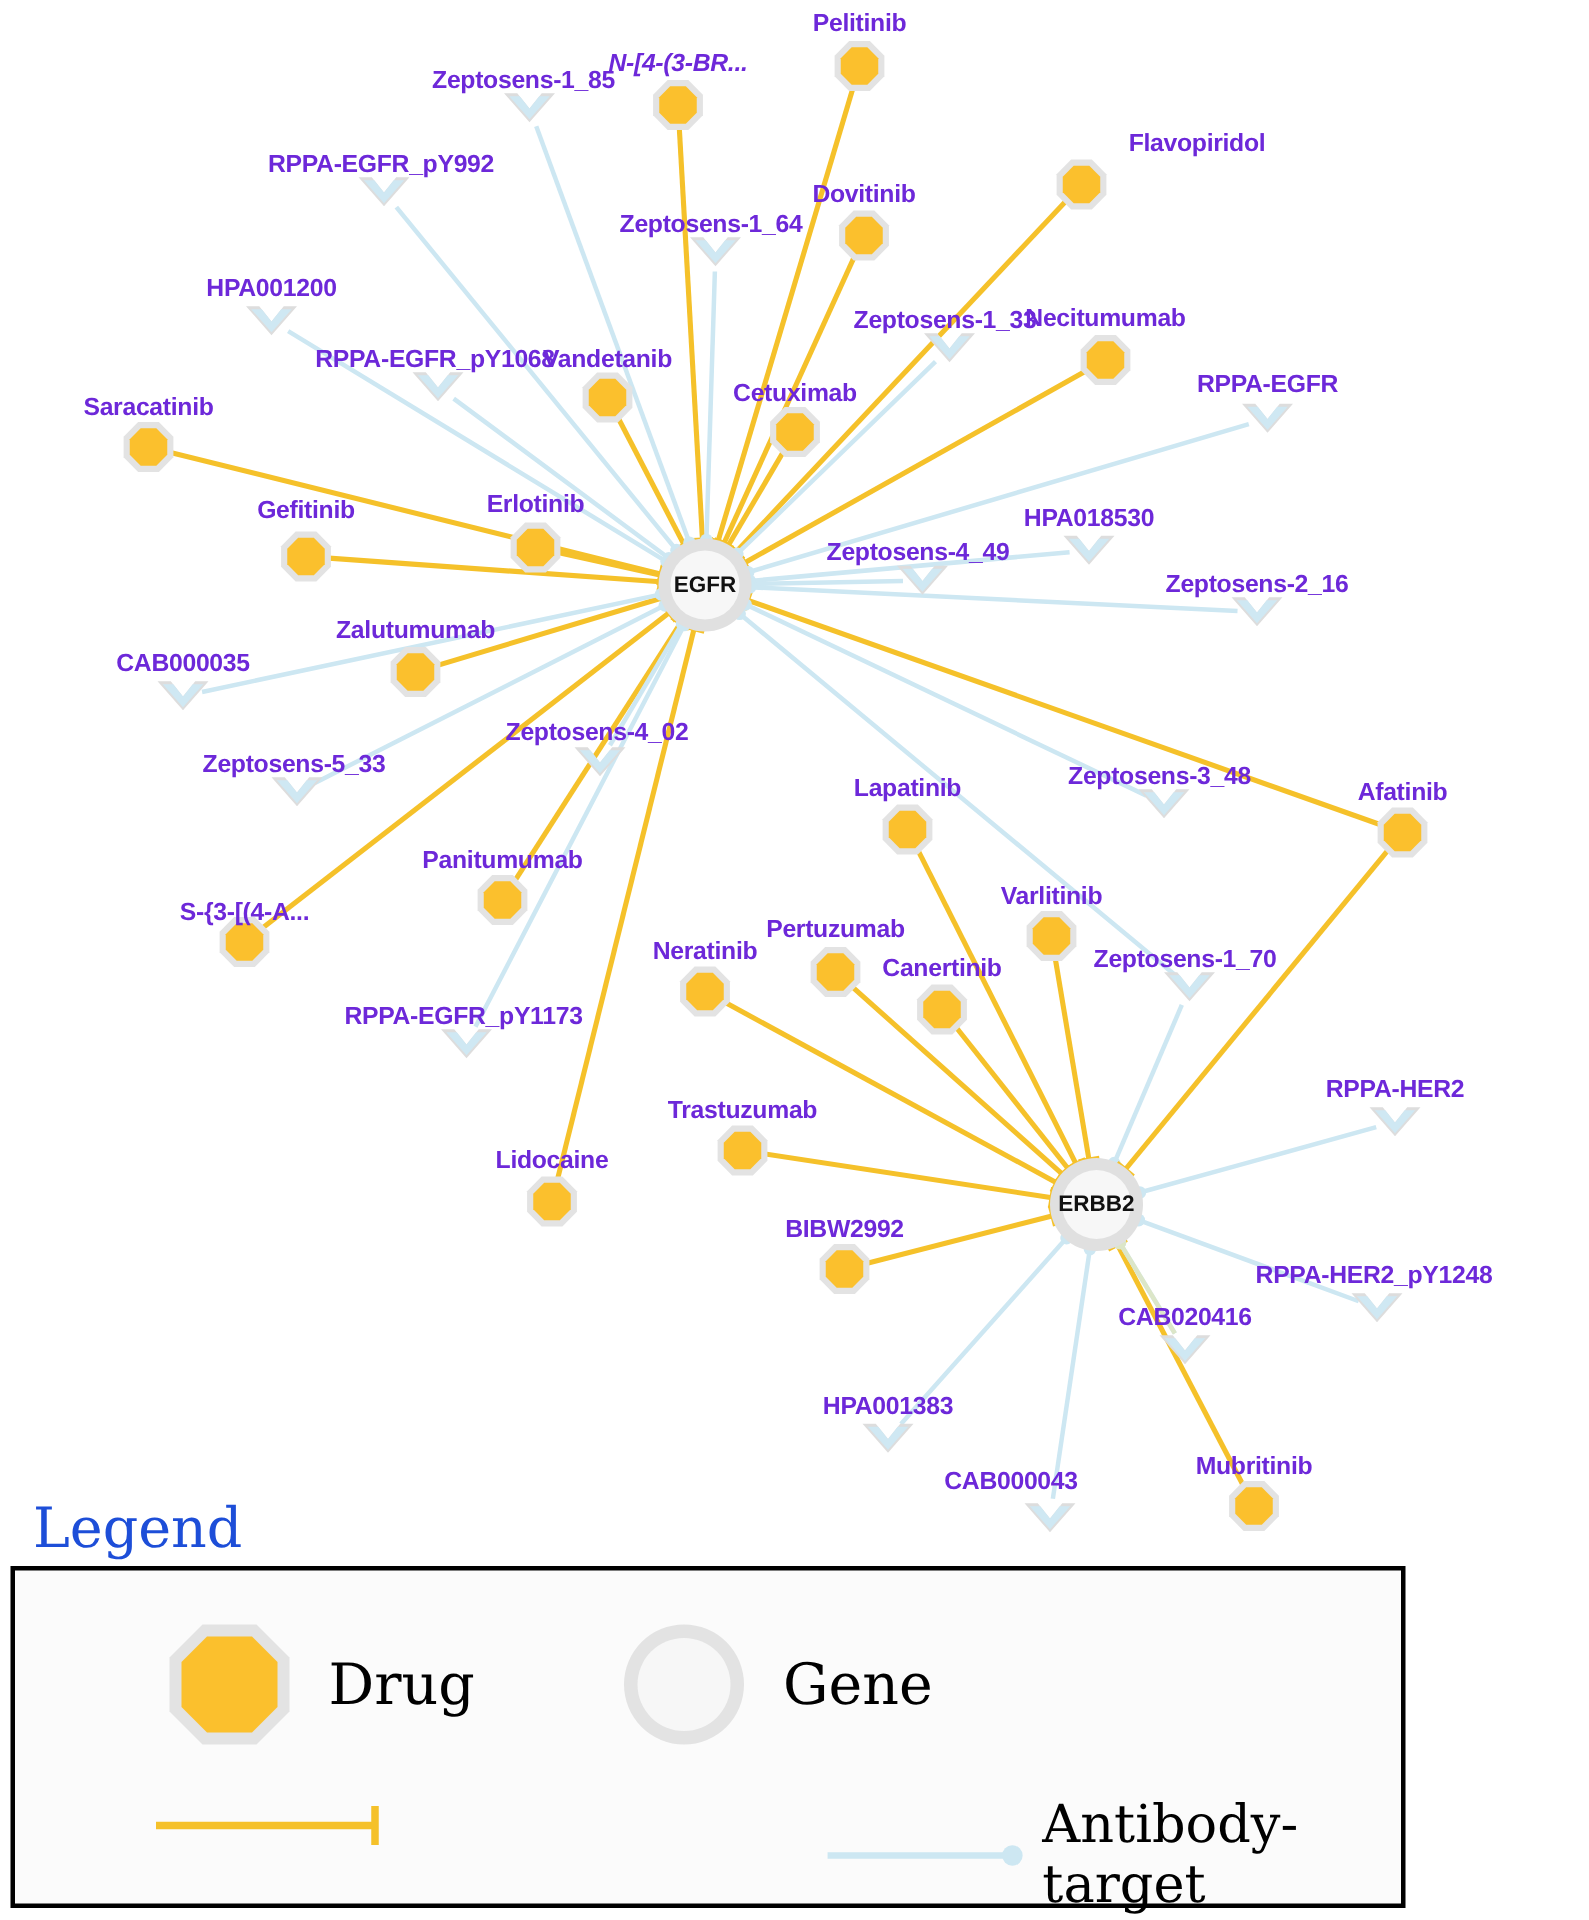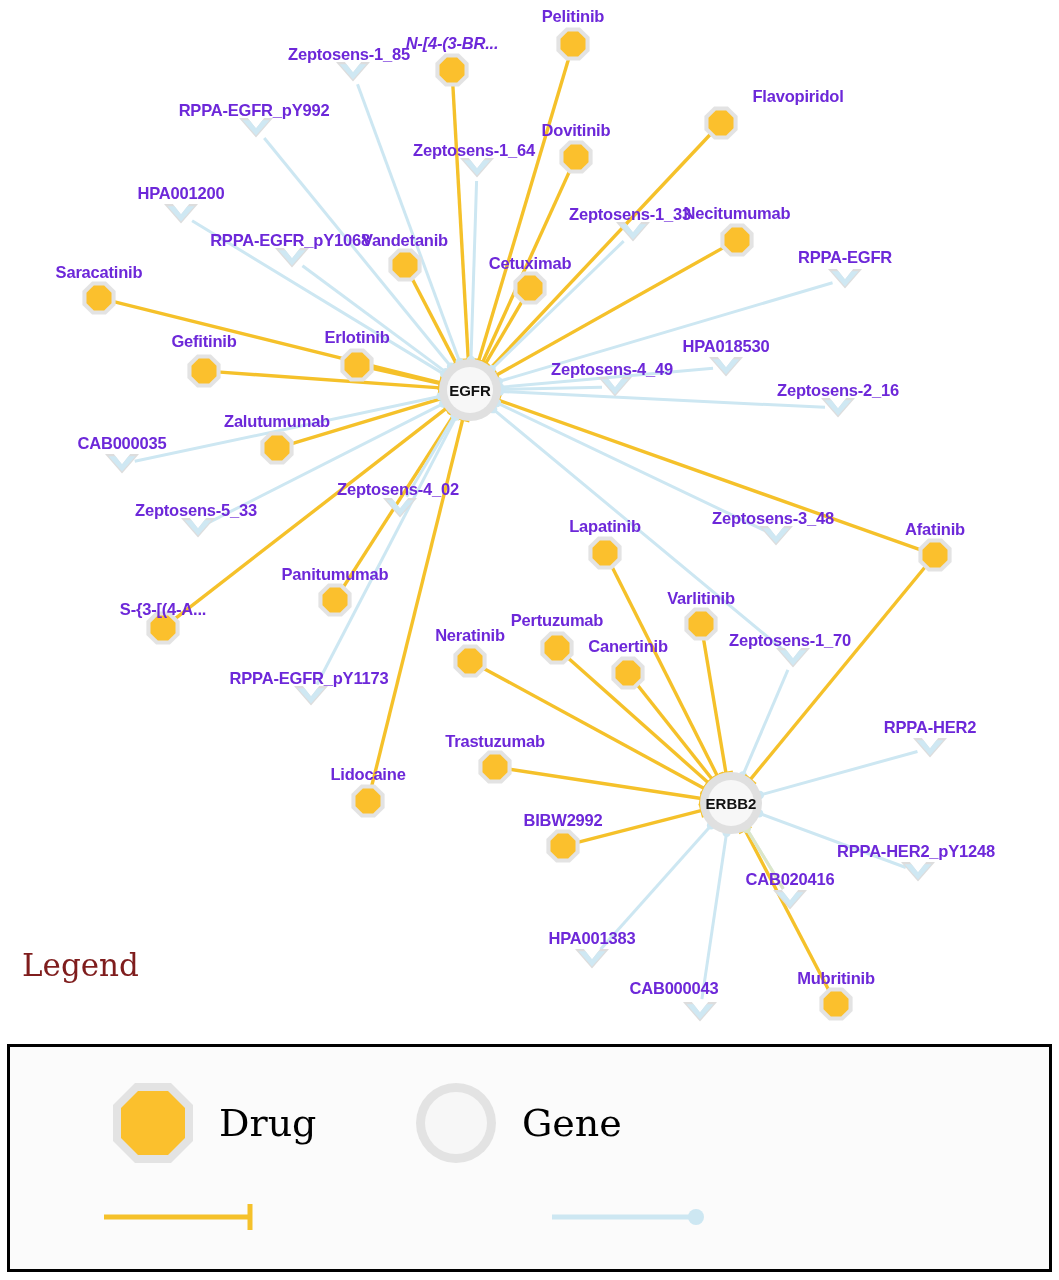--- a/index.html
+++ b/index.html
@@ -30,30 +30,30 @@
     font-size: 15px;
     font-weight: bold;
     color: #111111;
     white-space: nowrap;
     transform: translate(-50%, -50%);
   }
 
   
   #legend-title {
     position: absolute;
-    left: 22px; top: 947px;
+    left: 22px; top: 997px;
     font-family: "DejaVu Serif", serif;
-    font-size: 31px;
-    color: #7f1d1d;
+    font-size: 37px;
+    color: #1d4ed8;
     font-weight: normal;
   }
   #legend-box {
     position: absolute;
     left: 7px; top: 1044px;
-    width: 1045px; height: 228px;
+    width: 930px; height: 228px;
     border: 3px solid #000;
     background: #fbfbfb;
   }
   .legend-row1 {
     position: absolute; left: 0; top: 16px; width: 100%; height: 110px;
   }
   .lg-item { position: absolute; display: flex; align-items: center; }
   .lg-text {
     font-family: "DejaVu Serif", serif;
     font-size: 38px;
@@ -386,17 +386,18 @@
         <svg width="160" height="40" viewBox="0 0 160 40">
           <line x1="2" y1="20" x2="148" y2="20" stroke="#F5C12A" stroke-width="5"></line>
           <line x1="148" y1="7" x2="148" y2="33" stroke="#F5C12A" stroke-width="5"></line>
         </svg>
       </div>
       <div class="lg-edge-item" style="left:540px; top:0px;">
         <svg width="160" height="40" viewBox="0 0 160 40">
           <line x1="2" y1="20" x2="142" y2="20" stroke="#CDE7F2" stroke-width="5"></line>
           <circle cx="146" cy="20" r="8" fill="#CDE7F2"></circle>
         </svg>
+        <span class="lg-edge-text">Antibody-target</span>
       </div>
     </div>
   </div>
 
 </div>
 
 </body></html>

